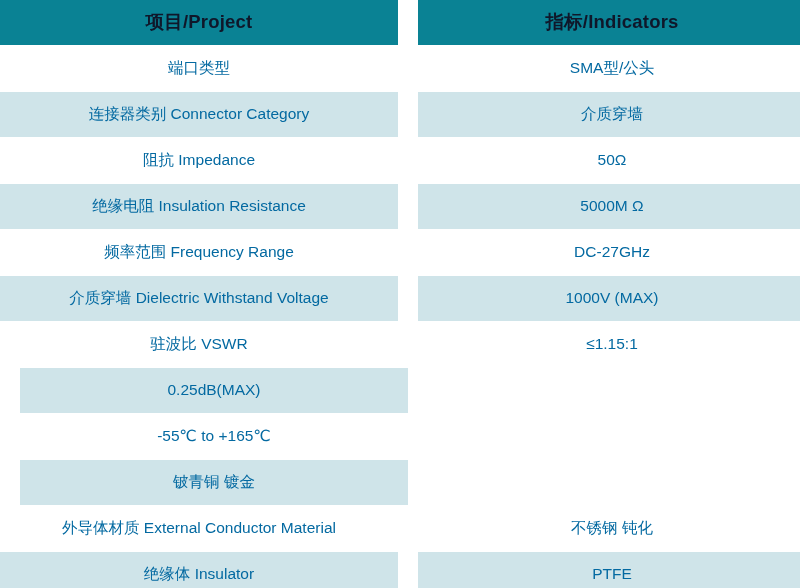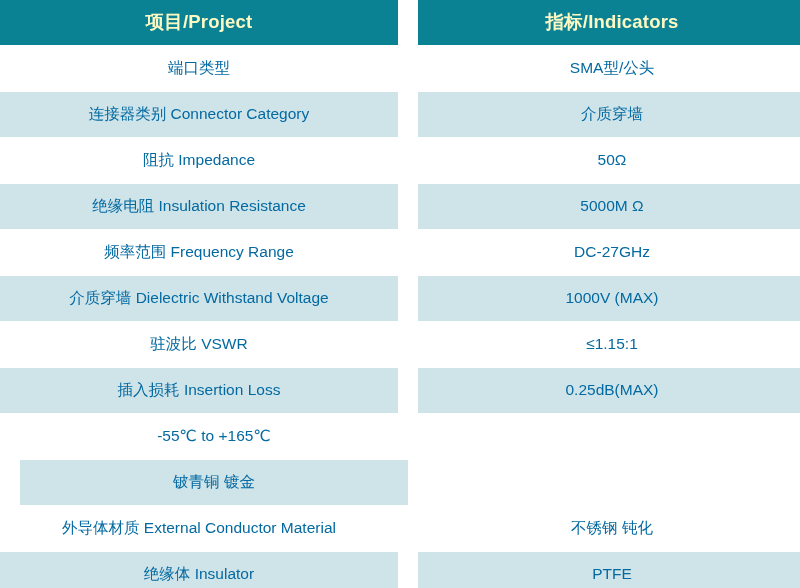--- a/index.html
+++ b/index.html
@@ -42,21 +42,21 @@
     flex: 0 0 398px;
   }
   .cell.col-indicator {
     width: 388px;
     flex: 0 0 388px;
     margin-left: 20px;
   }
   
   .header-row .cell {
     background: #0a8294;
-    color: #fef9c3;
+    color: #0f172a;
     font-weight: bold;
     font-size: 18.5px;
     letter-spacing: 0.2px;
   }
   
   .row.tint .cell {
     background: #cfe4e9;
   }
   .row.plain .cell {
     background: #ffffff;
@@ -109,21 +109,20 @@
     <div class="cell col-project">介质穿墙 Dielectric Withstand Voltage</div>
     <div class="cell col-indicator">1000V (MAX)</div>
   </div>
 
   <div class="row body plain">
     <div class="cell col-project">驻波比 VSWR</div>
     <div class="cell col-indicator">≤1.15:1</div>
   </div>
 
   <div class="row body tint">
-    <div class="cell col-project">插入损耗 Insertion Loss</div>
     <div class="cell col-indicator">0.25dB(MAX)</div>
   </div>
 
   <div class="row body plain">
     <div class="cell col-indicator">-55℃ to +165℃</div>
   </div>
 
   <div class="row body tint">
     <div class="cell col-indicator">铍青铜 镀金</div>
   </div>

